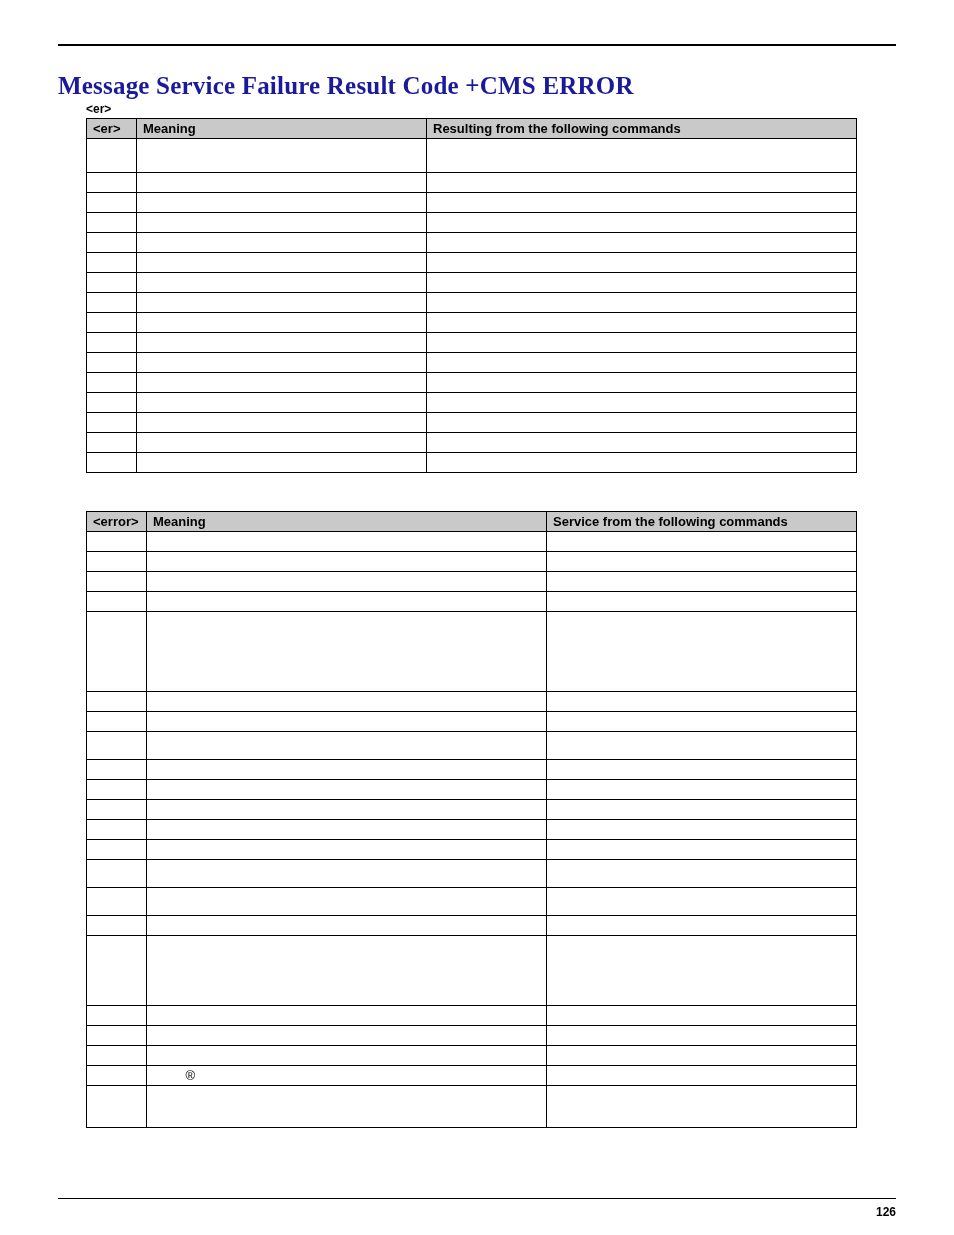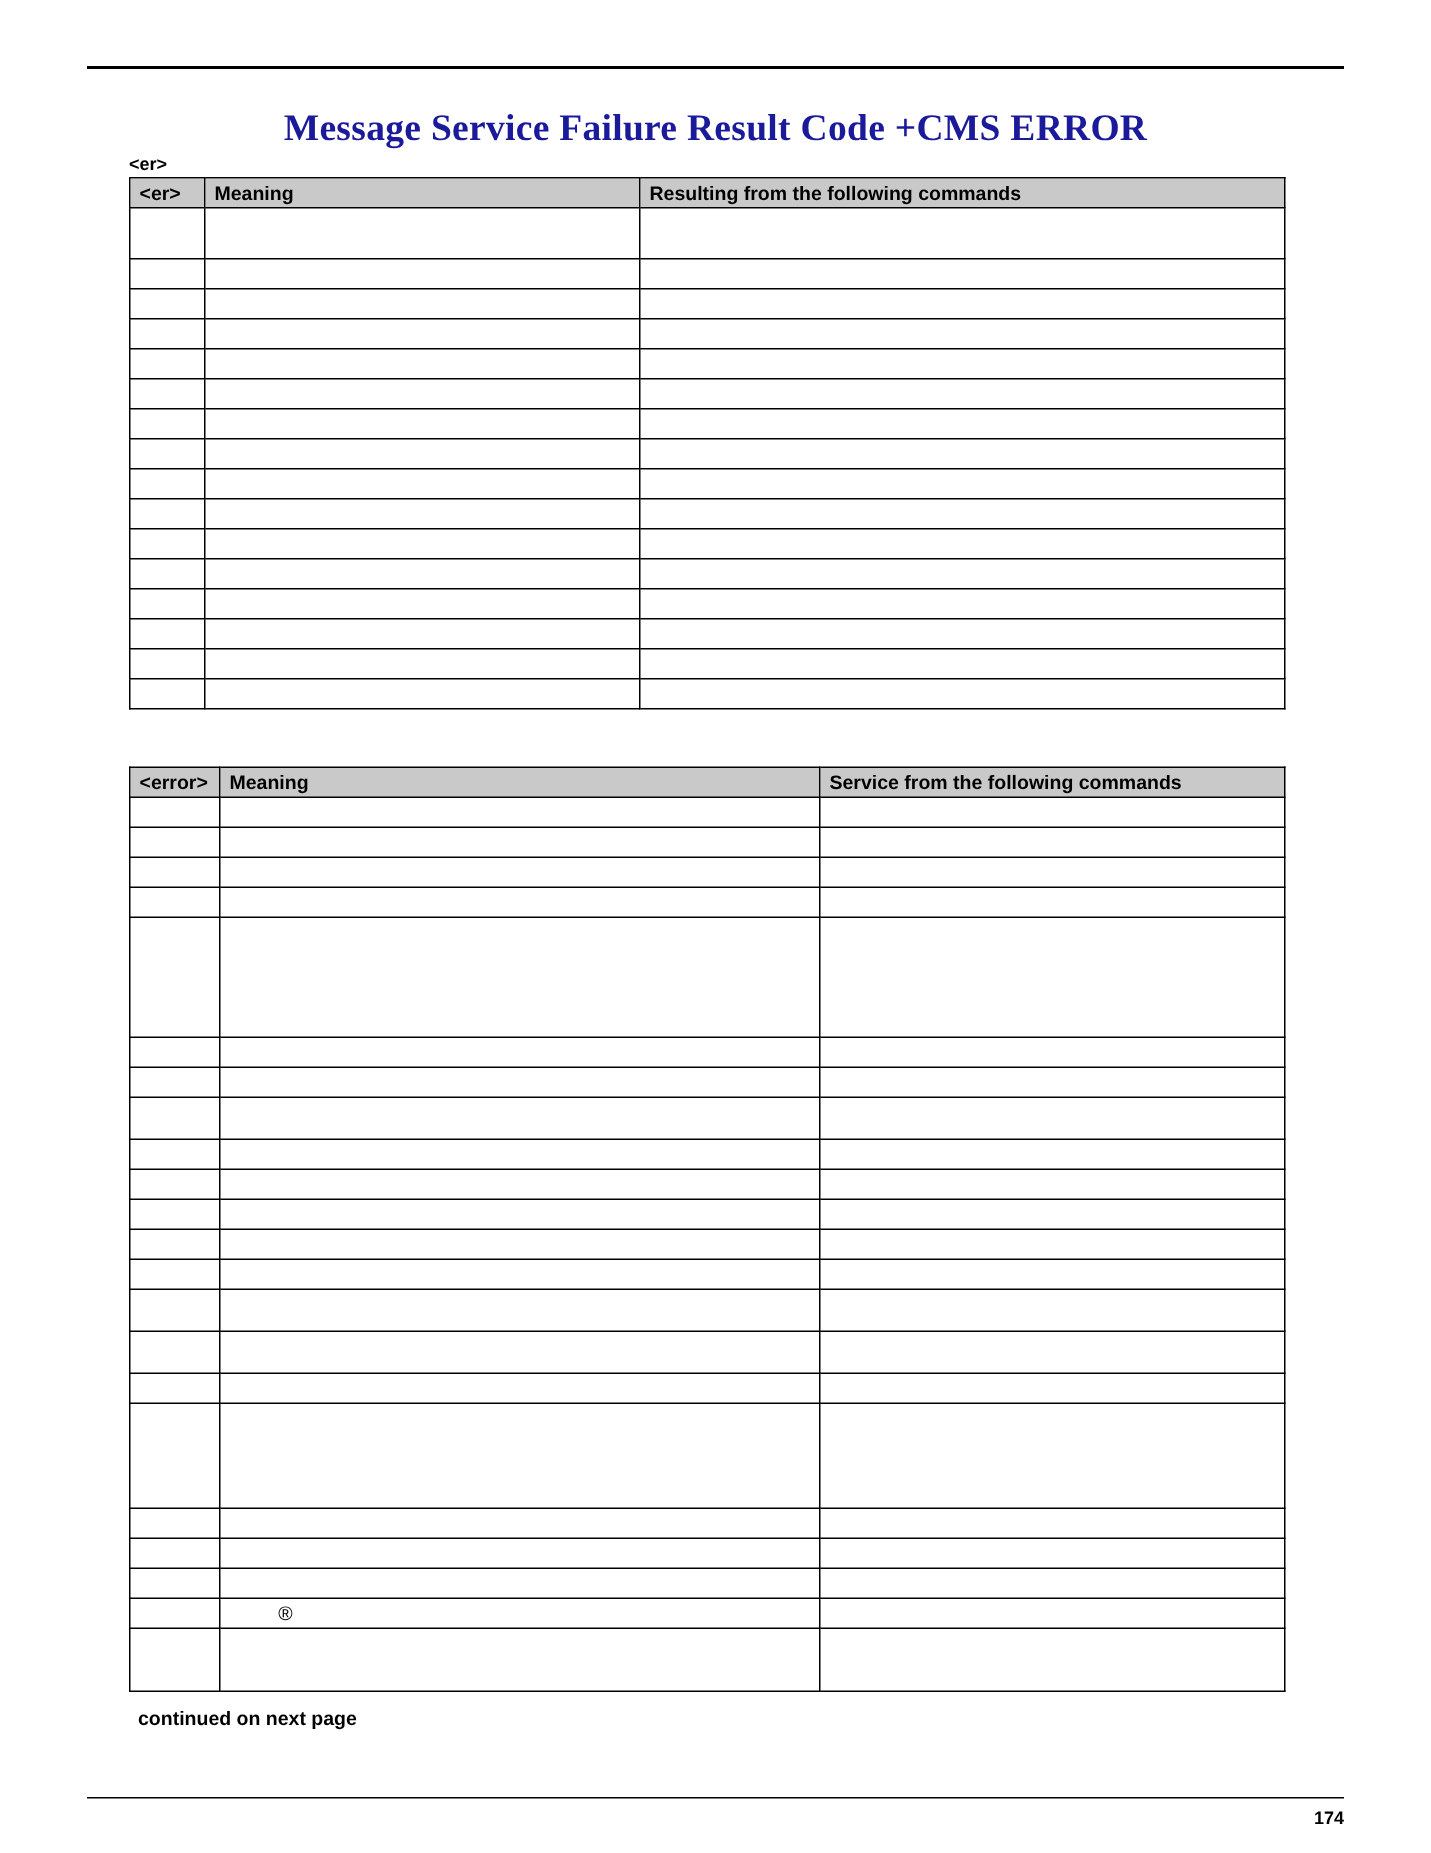--- a/index.html
+++ b/index.html
@@ -20,21 +20,20 @@
     border-top: 2px solid #000;
     margin: 0 0 26px 0;
   }
   .heading {
     font-family: "Book Antiqua", Palatino, "Palatino Linotype", Georgia, serif;
     font-weight: 700;
     font-size: 25px;
     color: #1a1a9a;
     margin: 0 0 2px 0;
     letter-spacing: 0.2px;
-    text-align: center;
   }
   .subline {
     font-family: Arial, Helvetica, sans-serif;
     font-size: 12px;
     font-weight: 700;
     margin: 0 0 2px 28px;
   }
   table {
     border-collapse: collapse;
     width: 770px;
@@ -310,17 +309,16 @@
           <td style="height: 18px;">&nbsp;</td>
         </tr>
         <tr>
           <td style="height: 42px;">&nbsp;</td>
           <td style="height: 42px;">&nbsp;</td>
           <td style="height: 42px;">&nbsp;</td>
         </tr>
       </tbody>
   </table>
 
-  <div class="footnote">continued on next page</div>
 
   <div class="bottom-rule"></div>
-  <div class="page-number">174</div>
+  <div class="page-number">126</div>
 </div>
 
 </body></html>

